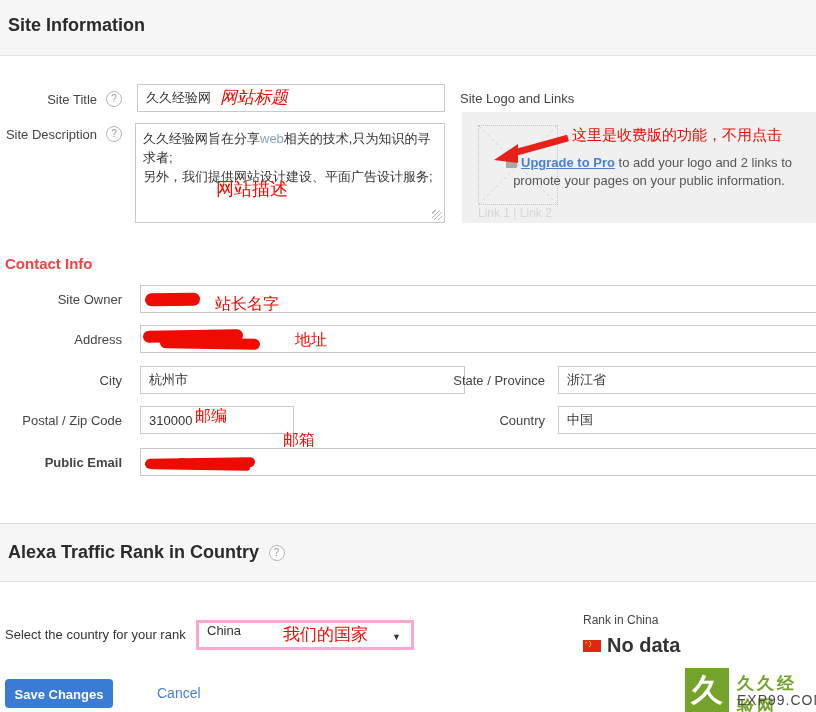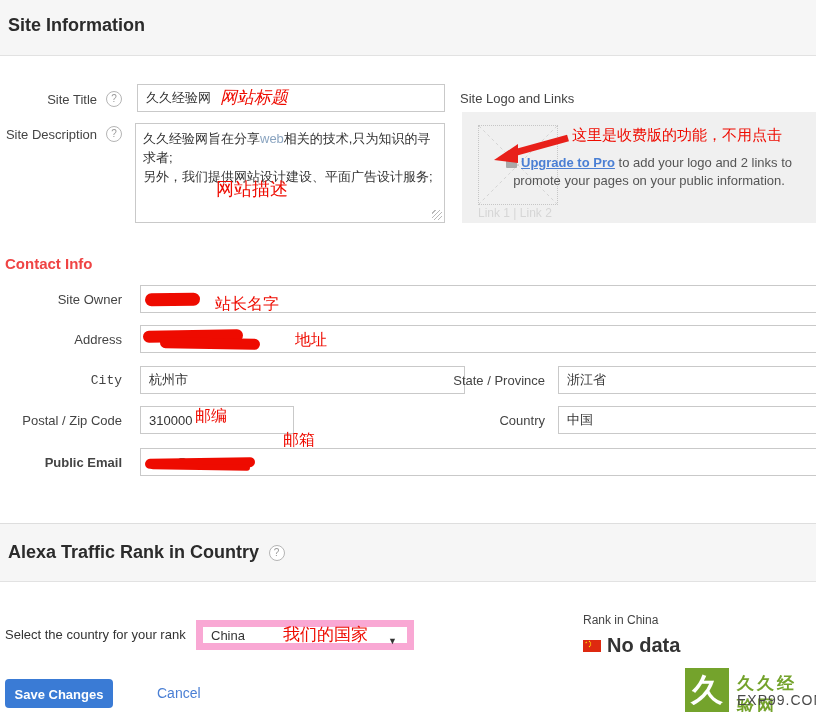--- a/index.html
+++ b/index.html
@@ -20,22 +20,22 @@
   .resize-handle{position:absolute;right:2px;bottom:2px;width:10px;height:10px;
             background:repeating-linear-gradient(135deg,transparent 0 2px,#b9b9b9 2px 3px);}
   .promo{position:absolute;background:#f0f0f0;}
   .dotted-sq{position:absolute;border:1px dotted #c6c6c6;background:transparent;}
   .promo-text{position:absolute;font-size:13px;color:#555;text-align:center;line-height:18px;}
   .uplink{color:#4a7fd4;font-weight:bold;}
   .lock{display:inline-block;position:relative;width:11px;height:9px;background:#a9a9a9;border-radius:1px;margin-right:4px;vertical-align:-1px;}
   .lock::before{content:"";position:absolute;top:-5px;left:2px;width:5px;height:5px;border:2px solid #a9a9a9;border-bottom:none;border-radius:4px 4px 0 0;}
   .links-ph{position:absolute;color:#d6d6d6;font-size:12px;}
   .h2{position:absolute;font-size:15px;font-weight:bold;color:#ef4444;}
-  .selectbox{position:absolute;border:7px solid #f9a8d4;background:#fff;box-sizing:border-box;
-             font-size:13px;color:#333;display:flex;align-items:center;padding:0 8px;cursor:pointer;}
+  .selectbox{position:absolute;border:3px solid #f9a8d4;background:#fff;box-sizing:border-box;
+             font-size:13px;color:#333;display:flex;align-items:flex-start;padding:0 8px;cursor:pointer;}
   .sel-arrow{position:absolute;right:10px;top:9px;font-size:9px;color:#333;}
   .btn{position:absolute;background:#3a7bd5;color:#fff;font-weight:bold;font-size:13px;border:none;
        border-radius:4px;text-align:center;line-height:29px;cursor:pointer;}
   .cancel{position:absolute;color:#4a7fd4;font-size:14px;text-decoration:none;cursor:pointer;}
   .rank-lbl{position:absolute;font-size:12px;color:#444;}
   .nodata{position:absolute;font-size:20px;font-weight:bold;color:#333;}
   .logo-sq{position:absolute;background:#74a32c;color:#fff;text-align:center;}
   .logo-name{position:absolute;color:#74a32c;font-weight:bold;font-size:17px;letter-spacing:3px;}
   .logo-dom{position:absolute;color:#4a4a4a;font-size:14px;letter-spacing:1px;}
   .email-frag{position:absolute;font-size:13px;color:#333;z-index:10;}
@@ -100,21 +100,21 @@
   <div class="ann" style="left:215px;top:296px;">站长名字</div>
 
   <div class="lbl" style="left:0;top:325px;width:122px;height:28px;">
     <span>Address</span>
   </div>
   <input class="inp" style="left: 140px; top: 325px; width: 700px;">
   <div class="scrib" style="left:143px;top:330px;width:100px;height:12px;transform:rotate(-1deg);"></div>
   <div class="scrib" style="left:160px;top:338px;width:100px;height:11px;transform:rotate(1deg);"></div>
   <div class="ann" style="left:295px;top:332px;">地址</div>
 
-  <div class="lbl" style="left:0;top:366px;width:122px;height:28px;font-family:Liberation Mono, monospace;">
+  <div class="lbl" style="left:0;top:366px;width:122px;height:28px;">
     <span>City</span>
   </div>
   <input class="inp" style="left: 140px; top: 366px; width: 325px;" value="杭州市">
   <div class="lbl" style="left:420px;top:366px;width:125px;height:28px;">
     <span>State / Province</span>
   </div>
   <input class="inp" style="left: 558px; top: 366px; width: 282px;" value="浙江省">
 
   <div class="lbl" style="left:0;top:406px;width:122px;height:28px;">
     <span>Postal / Zip Code</span>

